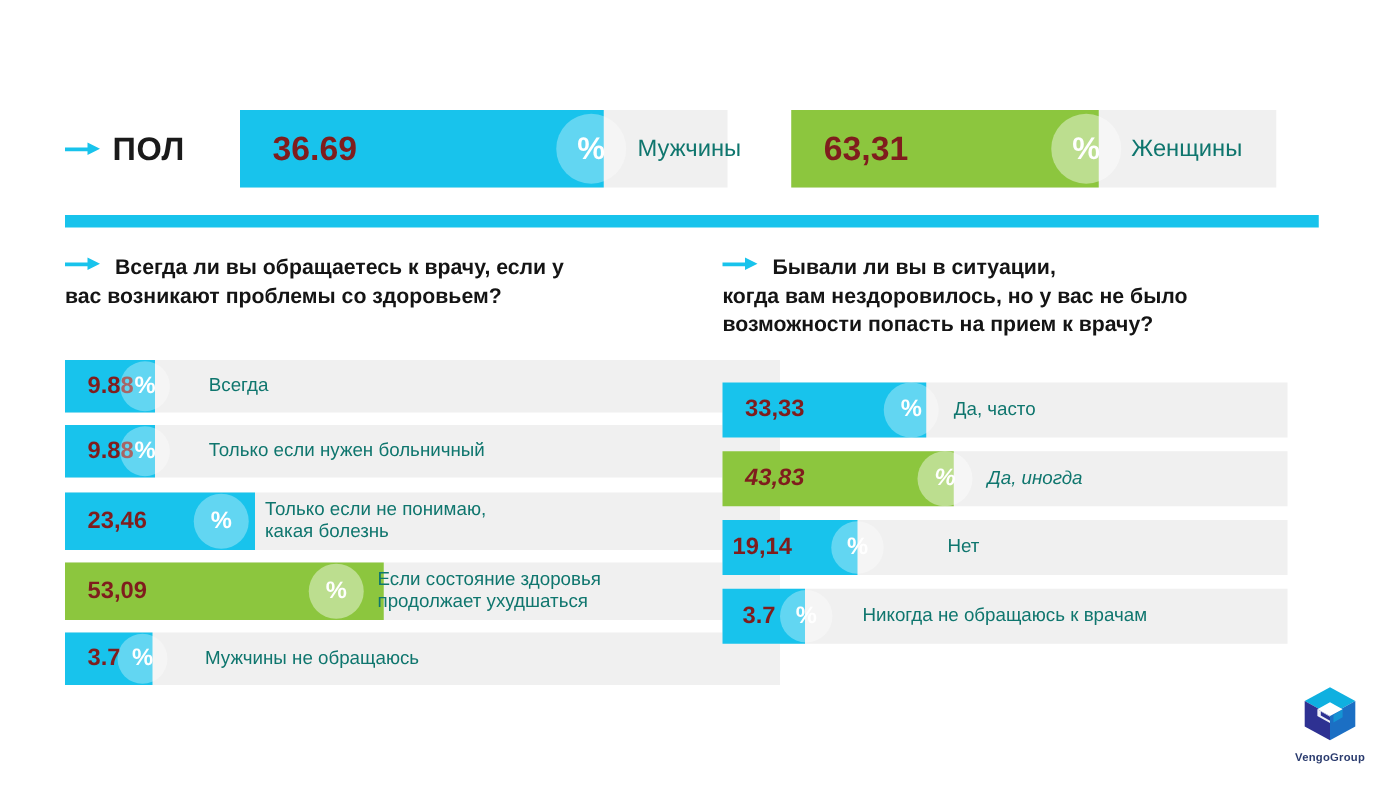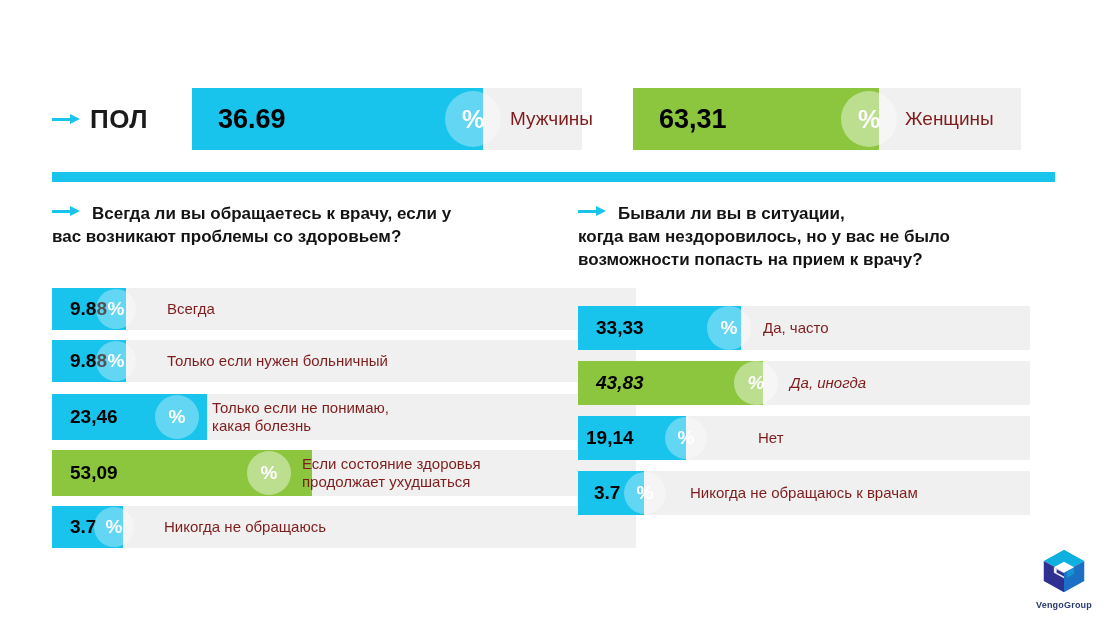--- a/index.html
+++ b/index.html
@@ -76,38 +76,38 @@
   .bar-fill {
     position: absolute;
     left: 0; top: 0; bottom: 0;
     display: flex;
     align-items: center;
   }
   .bar-fill.cyan   { background: #18c3ec; }
   .bar-fill.green  { background: #8cc council; }
   .bar-fill.green  { background: #8cc63e; }
   .bar-value {
-    color: #000000;
+    color: #7f1d1d;
     font-weight: bold;
     white-space: nowrap;
   }
   .pct-circle {
     position: absolute;
     border-radius: 50%;
     display: flex;
     align-items: center;
     justify-content: center;
     color: #ffffff;
     font-weight: bold;
   }
   .pct-circle.cyan  { background: rgba(255,255,255,0.32); }
   .pct-circle.green { background: rgba(255,255,255,0.42); }
   .bar-caption {
     position: absolute;
-    color: #7f1d1d;
+    color: #0f766e;
     white-space: pre-line;
     line-height: 1.22;
   }
 
   
   .gender-row .bar-track { top: 0; height: 62px; }
   .gender-row .bar-value { font-size: 27px; }
   .gender-row .pct-circle {
     width: 56px; height: 56px; top: 3px;
     font-size: 25px;
@@ -138,21 +138,21 @@
   .question .section-arrow { vertical-align: 2px; margin-right: 10px; }
 
   .q-left  { left: 52px;  top: 203px; width: 500px; }
   .q-right { left: 578px; top: 203px; width: 470px; }
 
   
   .answers .bar-track { height: 42px; }
   .answers .bar-value { font-size: 19px; }
   .answers .bar-caption { font-size: 15px; }
 
-  .ans-left .bar-track  { left: 52px;  width: 572px; padding-left: 12px; }
+  .ans-left .bar-track  { left: 52px;  width: 572px; }
   .ans-right .bar-track { left: 578px; width: 452px; }
 
   .logo {
     position: absolute;
     left: 1028px; top: 548px;
     width: 72px; height: 62px;
     text-align: center;
   }
   .logo-name {
     font-size: 9px;
@@ -234,21 +234,21 @@
       <div class="pct-circle green" style="width:44px;height:44px;top:1px;left:195px;font-size:19px;">%</div>
       <div class="bar-caption" style="left:250px;top:50%;transform:translateY(-50%);">Если состояние здоровья
 продолжает ухудшаться</div>
     </div>
 
     <div class="bar-track" style="top:506px;">
       <div class="bar-fill cyan" style="width:12.2%;">
         <span class="bar-value" style="margin-left:18px;">3.7</span>
       </div>
       <div class="pct-circle cyan" style="width:40px;height:40px;top:1px;left:42px;font-size:19px;">%</div>
-      <div class="bar-caption" style="left:112px;top:50%;transform:translateY(-50%);">Никогда не обращаюсь</div>
+      <div class="bar-caption" style="left:112px;top:50%;transform:translateY(-50%);">Мужчины не обращаюсь</div>
     </div>
   </div>
 
   <div class="answers ans-right">
 
     <div class="bar-track" style="top:306px; height:44px;">
       <div class="bar-fill cyan" style="width:36%;">
         <span class="bar-value" style="margin-left:18px;">33,33</span>
       </div>
       <div class="pct-circle cyan" style="width:44px;height:44px;top:0;left:129px;font-size:19px;">%</div>

